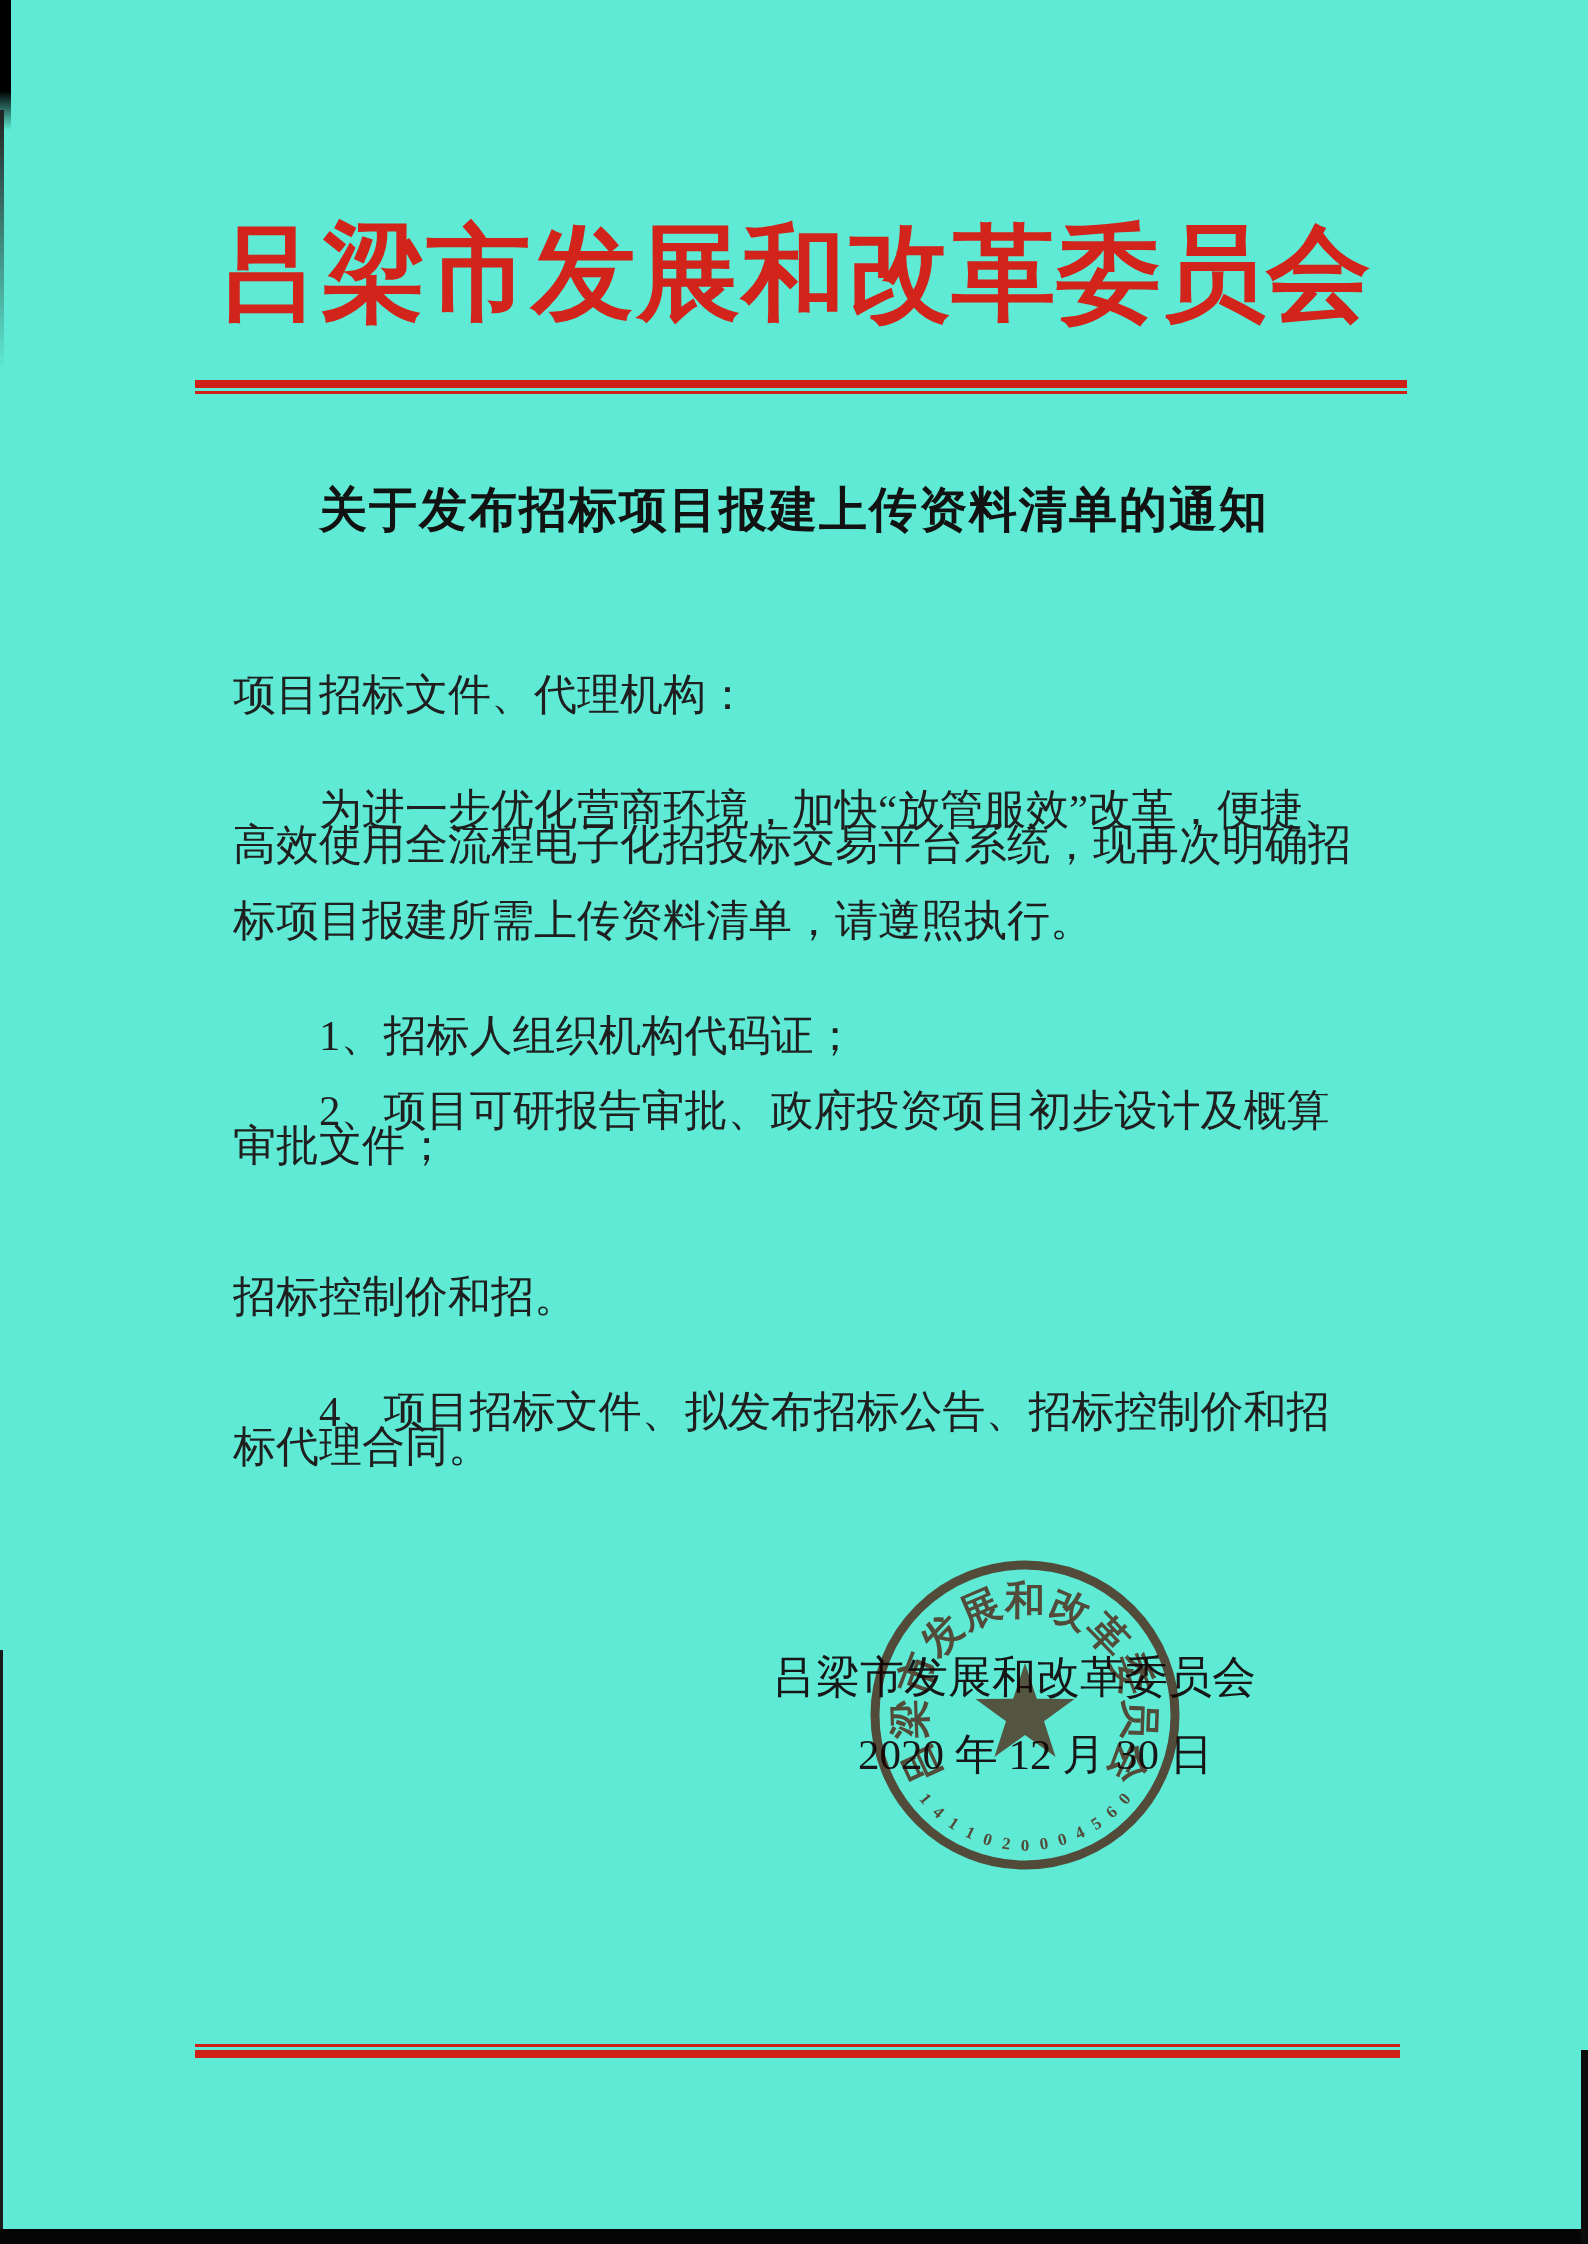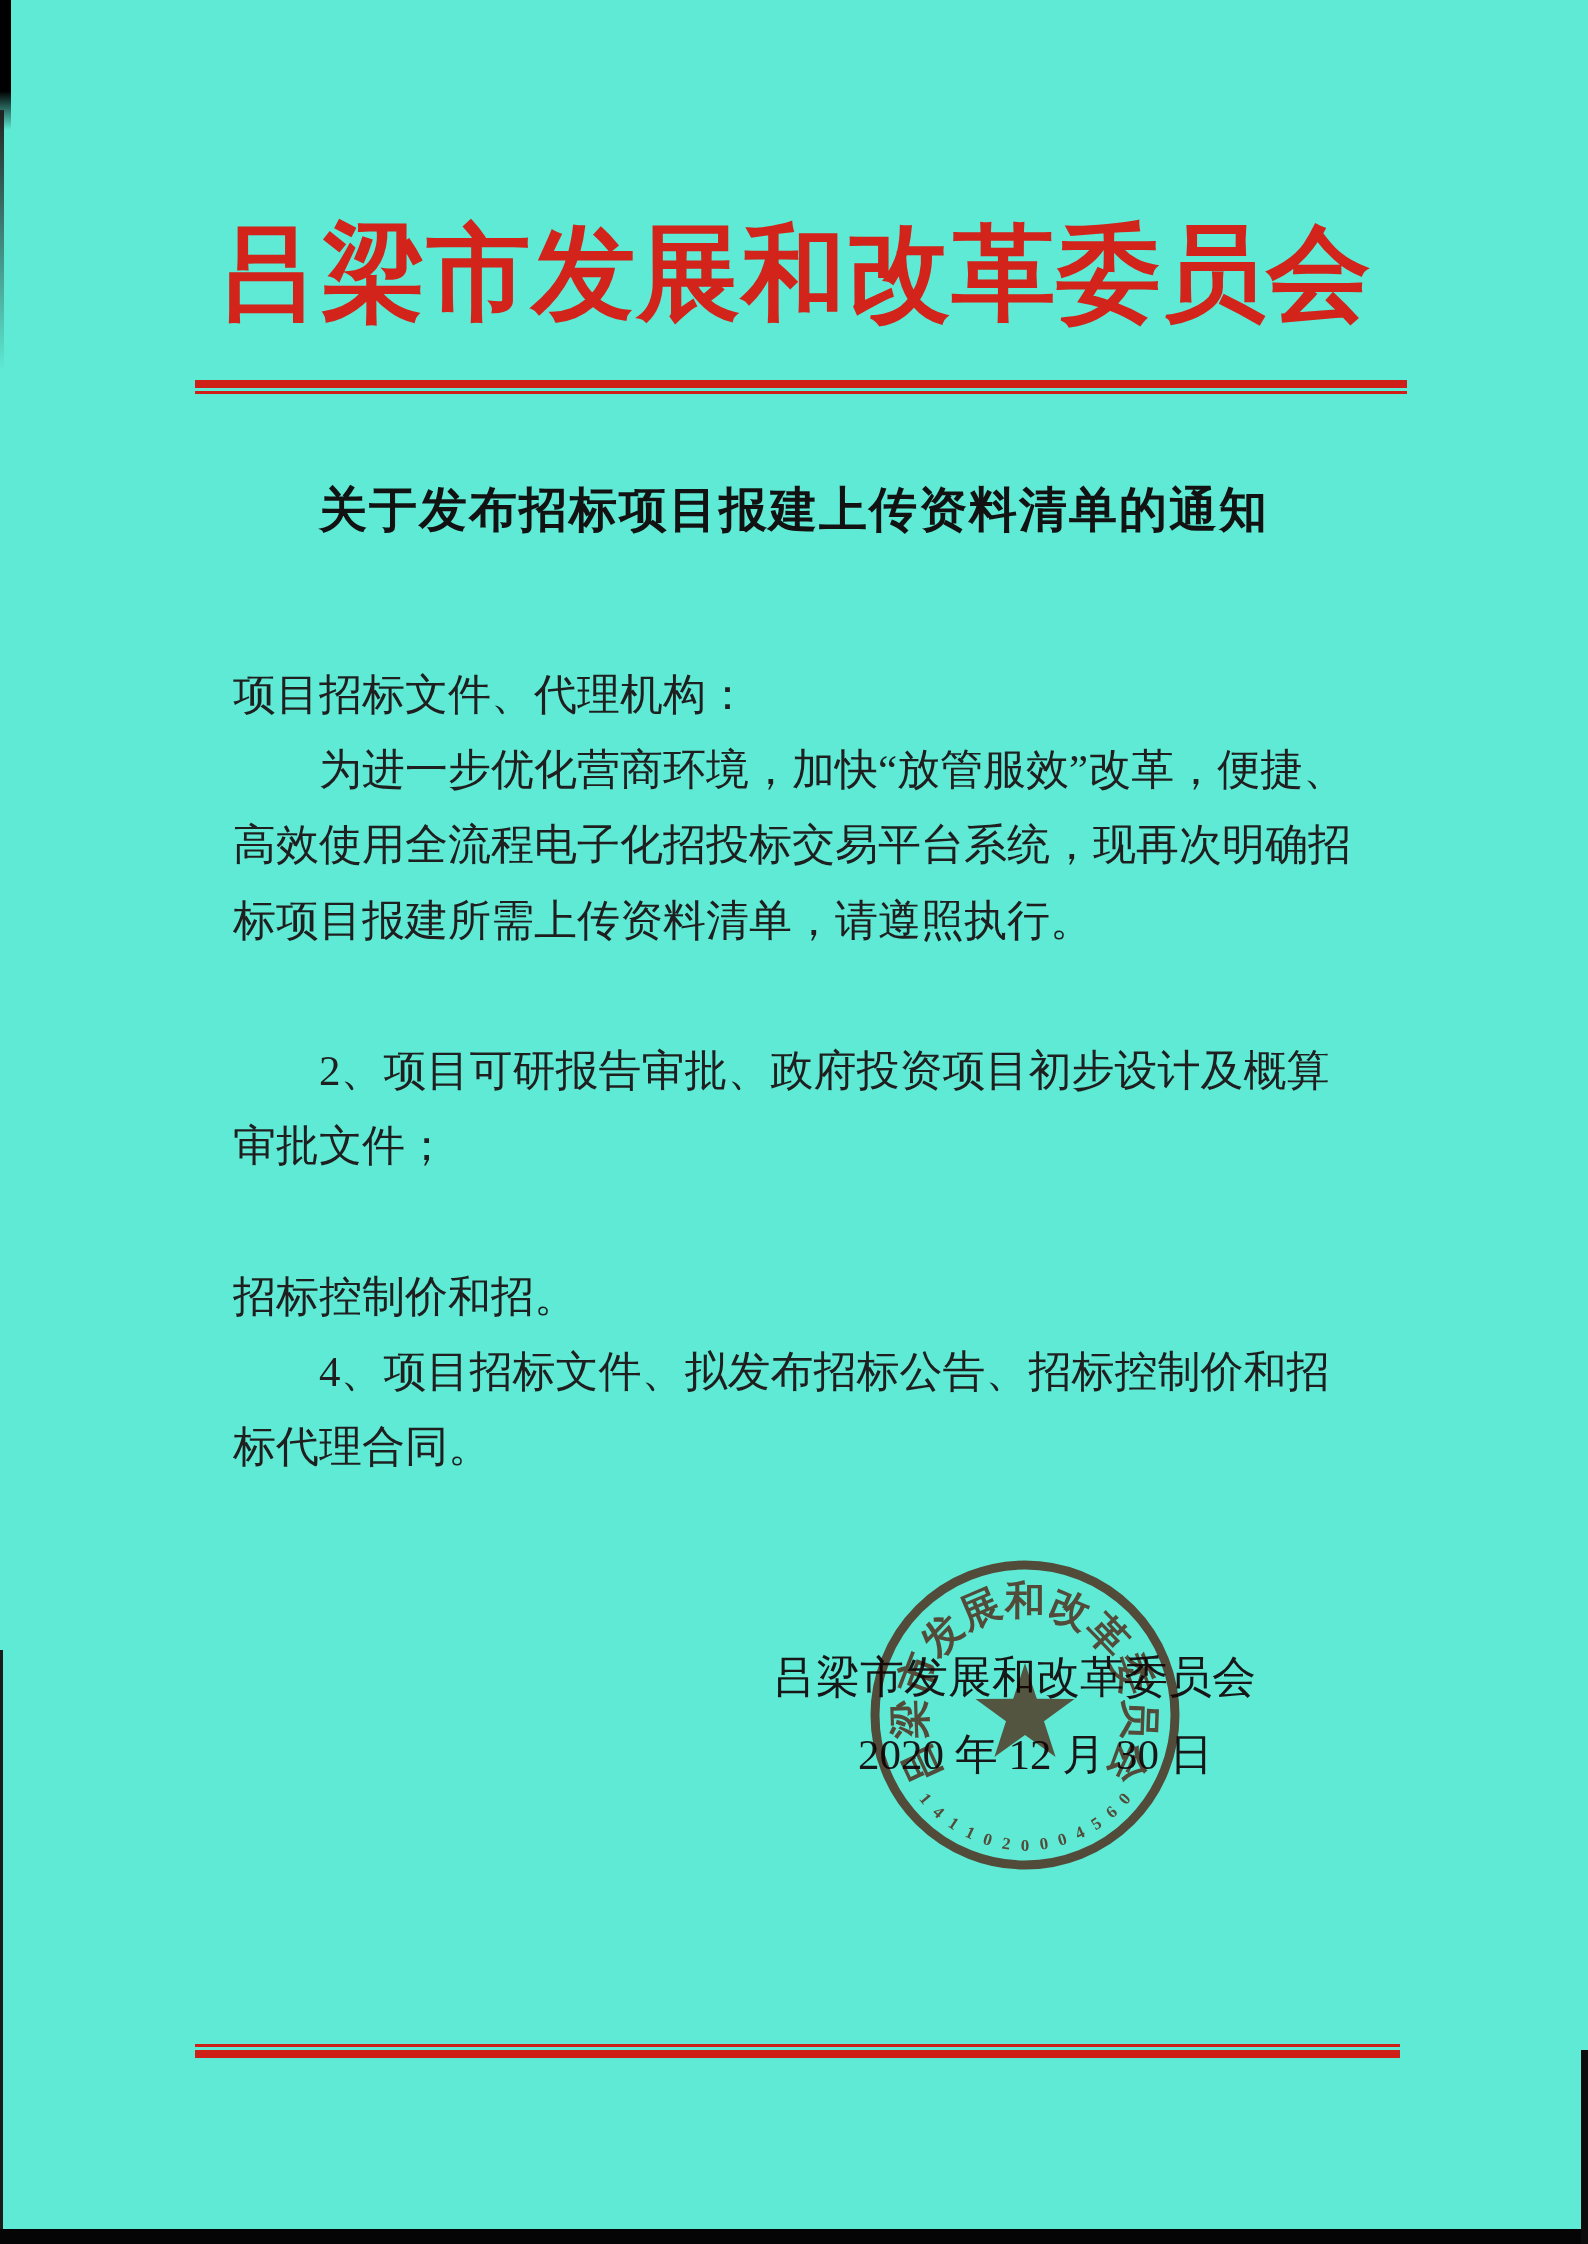--- a/index.html
+++ b/index.html
@@ -48,21 +48,21 @@
     letter-spacing:2px;white-space:nowrap;
   }
   .doc-body{position:absolute;left:233px;top:0;width:1130px;height:100%;}
   .body-line{
     position:absolute;left:0;
     font-size:43px;line-height:48px;
     color:var(--body-ink);
     white-space:nowrap;
     letter-spacing:0px;
   }
-  .body-line.indent{padding-left:86px;}
+  .body-line.indent{padding-left:86px;margin-top:40px;}
 
   .signature-org{
     position:absolute;left:772px;top:1648px;
     font-size:44px;white-space:nowrap;color:#171717;
   }
   .signature-date{
     position:absolute;left:858px;top:1726px;
     font-size:43px;white-space:nowrap;color:#171717;
   }
   .seal{
@@ -91,20 +91,21 @@
     <div class="thin"></div>
   </div>
 
   <div class="doc-title">关于发布招标项目报建上传资料清单的通知</div>
 
   <div class="doc-body">
       <div class="body-line" style="top: 671px;">项目招标文件、代理机构：</div>
       <div class="body-line indent" style="top: 746px;">为进一步优化营商环境，加快“放管服效”改革，便捷、</div>
       <div class="body-line" style="top: 821px;">高效使用全流程电子化招投标交易平台系统，现再次明确招</div>
       <div class="body-line" style="top: 897px;">标项目报建所需上传资料清单，请遵照执行。</div>
+      <div class="body-line indent" style="top: 972px;">1、招标人组织机构代码证；</div>
       <div class="body-line indent" style="top: 1047px;">2、项目可研报告审批、政府投资项目初步设计及概算</div>
       <div class="body-line" style="top: 1122px; text-align: right;">审批文件；</div>
       <div class="body-line" style="top: 1273px;">招标控制价和招。</div>
       <div class="body-line indent" style="top: 1348px;">4、项目招标文件、拟发布招标公告、招标控制价和招</div>
       <div class="body-line" style="top: 1423px;">标代理合同。</div>
     </div>
 
   <div class="signature-org">吕梁市发展和改革委员会</div>
   <div class="signature-date">2020 年 12 月 30 日</div>
 

